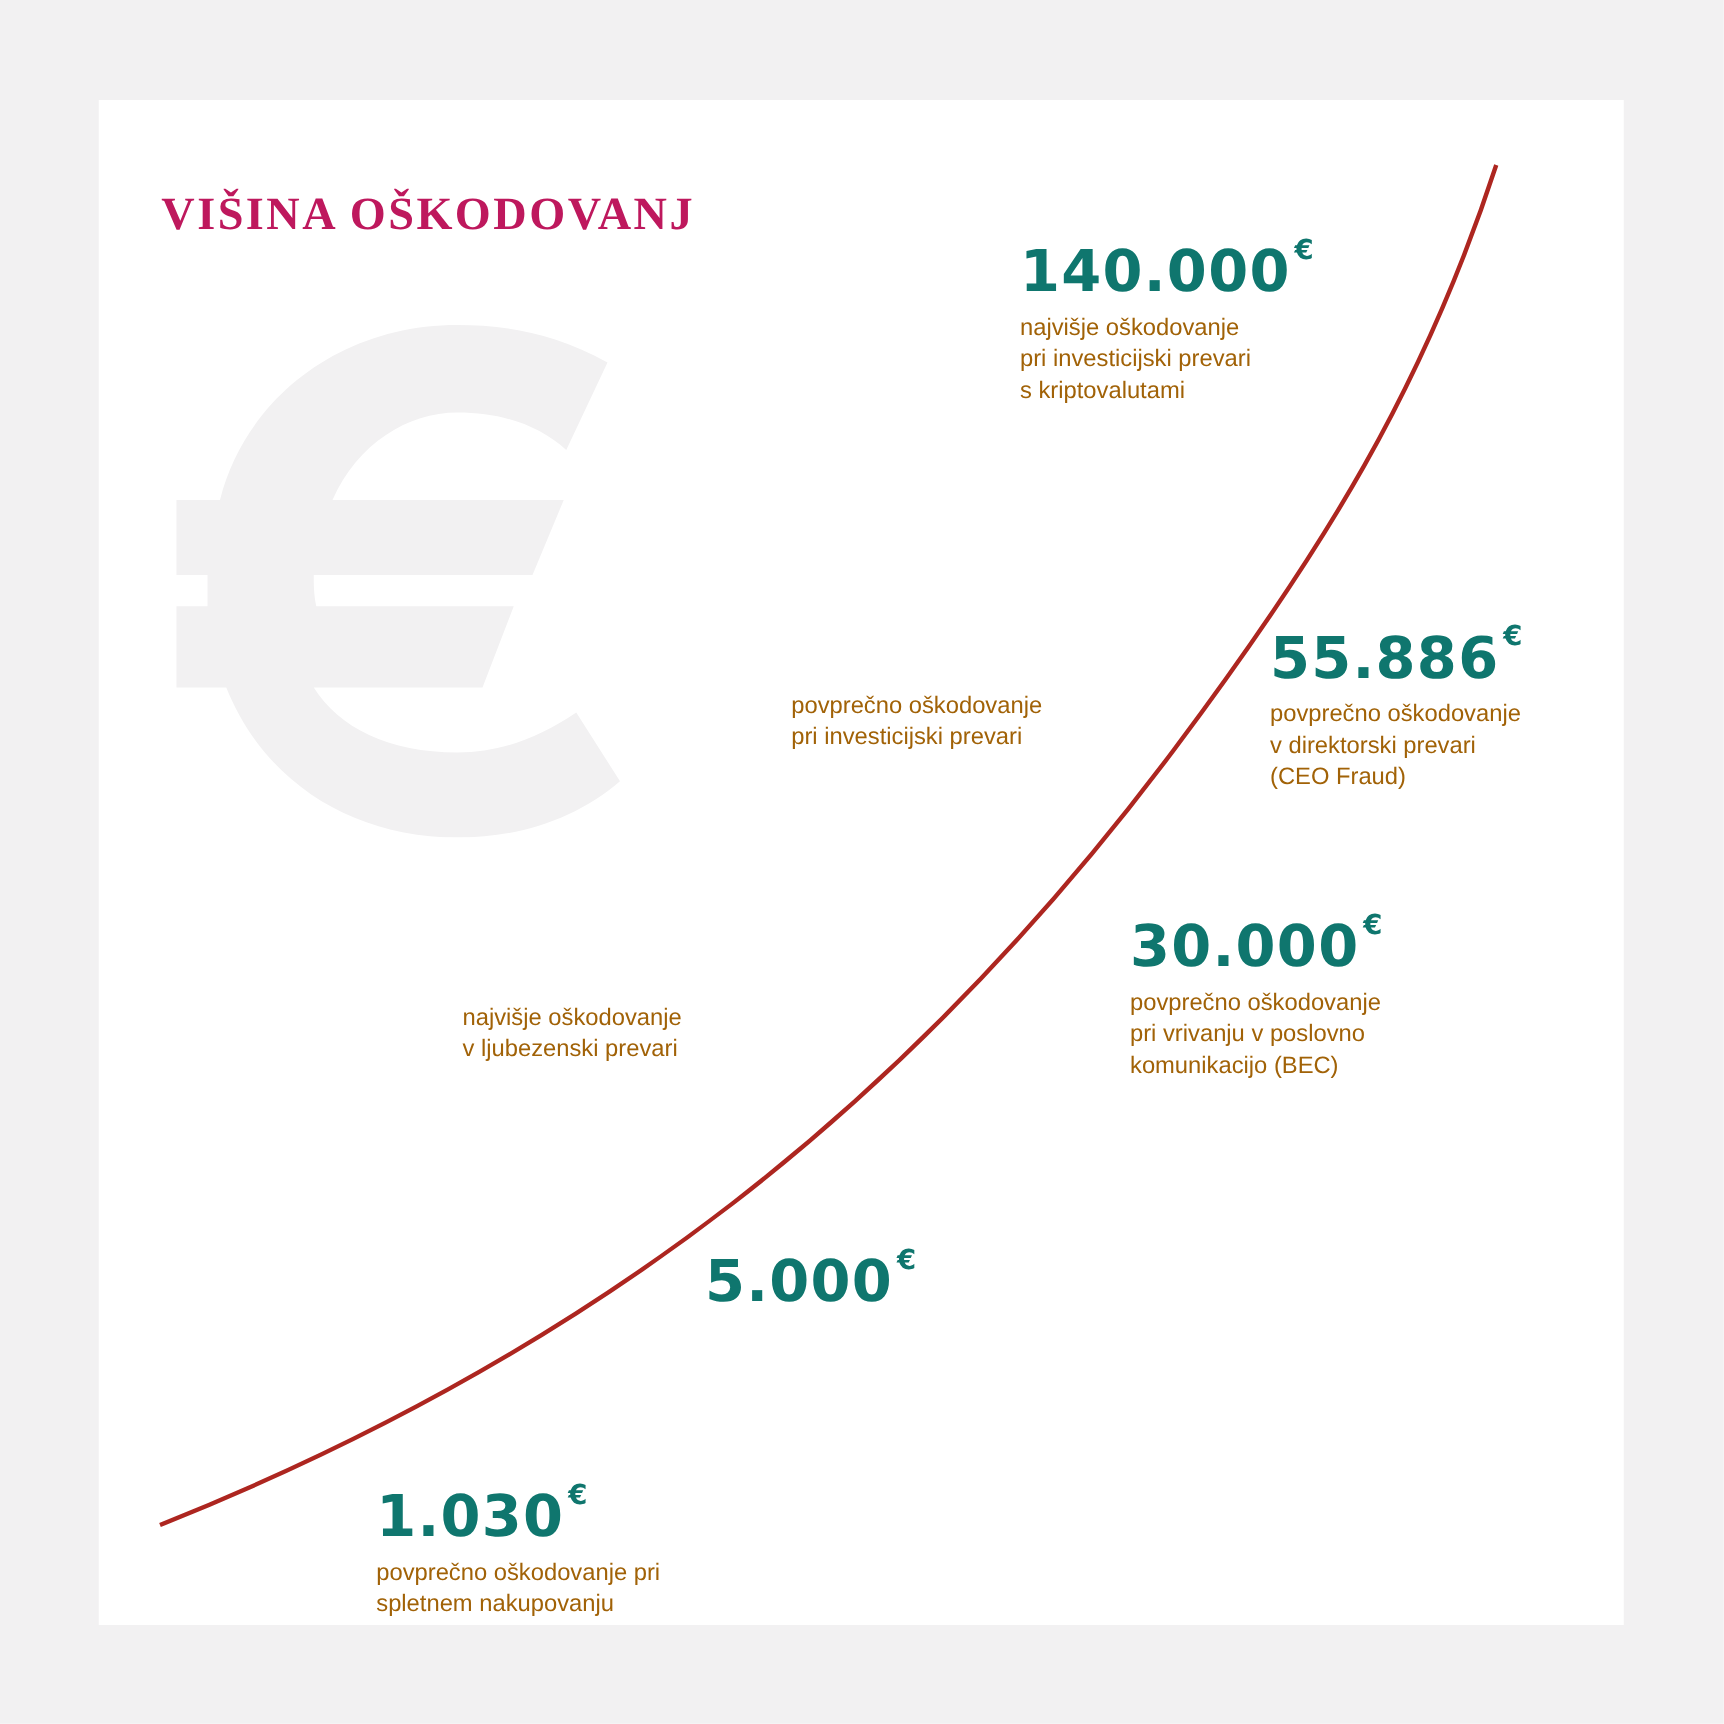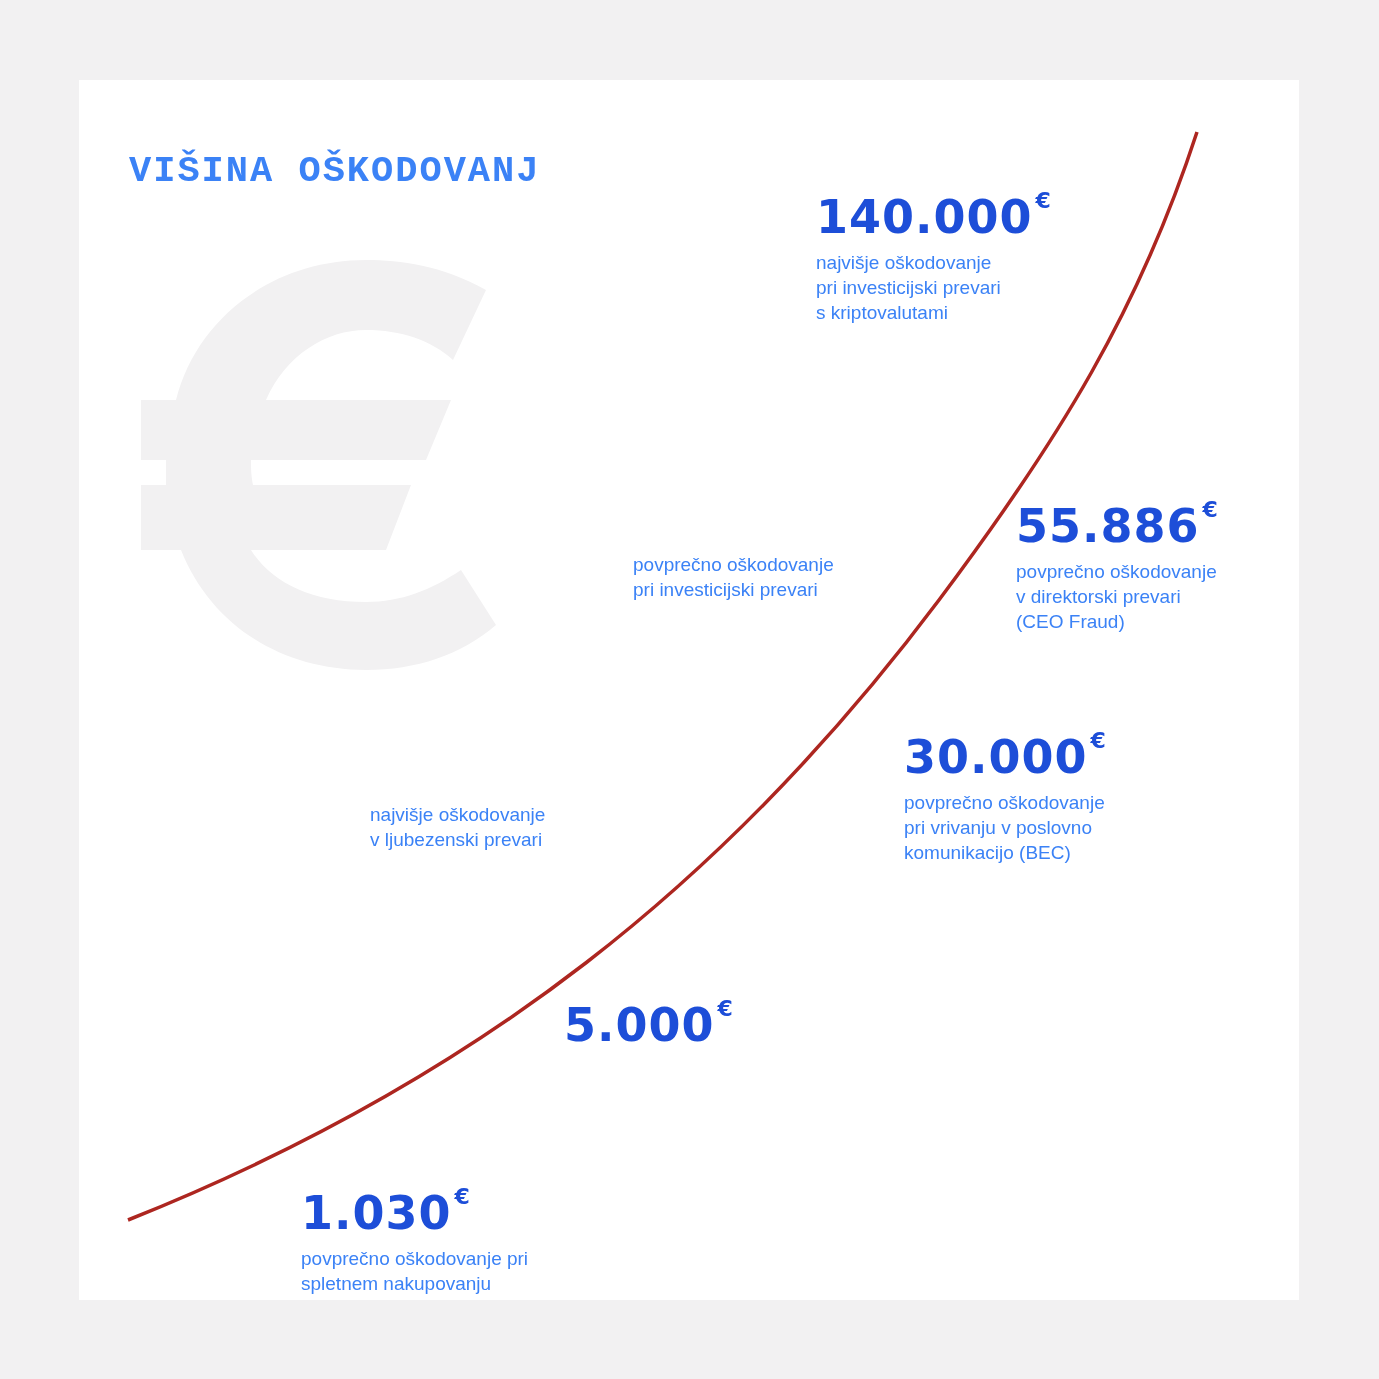--- a/index.html
+++ b/index.html
@@ -12,60 +12,60 @@
   }
   .card {
     position: absolute;
     left: 79px; top: 80px;
     width: 1220px; height: 1220px;
     background: #ffffff;
   }
   .title {
     position: absolute;
     left: 50px; top: 70px;
-    font-family: Liberation Mono, monospace;
+    font-family: Liberation Serif, serif;
     font-size: 37px;
     font-weight: bold;
     letter-spacing: 2px;
-    color: #3b82f6;
+    color: #be185d;
     margin: 0;
   }
   .euro-bg {
     position: absolute;
     left: 62px; top: 180px;
     width: 370px; height: 410px;
   }
   .curve {
     position: absolute;
     left: 0; top: 0;
     width: 1220px; height: 1220px;
   }
   .stat { position: absolute; }
   .stat .value {
     font-family: "DejaVu Sans", sans-serif;
     font-weight: bold;
-    color: #1d4ed8;
+    color: #0f766e;
     font-size: 46px;
     line-height: 1;
     letter-spacing: 1px;
     white-space: nowrap;
   }
   .stat .value .cur {
     font-size: 22px;
     vertical-align: top;
     position: relative;
     top: -4px;
     margin-left: 3px;
   }
   .stat .desc {
     margin-top: 10px;
     font-family: "Liberation Sans", sans-serif;
     font-size: 19px;
     line-height: 25px;
-    color: #3b82f6;
+    color: #a16207;
     white-space: pre-line;
   }
 </style>
 </head>
 <body>
 
 <div class="card">
 
   <svg class="euro-bg" viewBox="0 0 370 410">
     <path fill="#f2f1f2" d="

